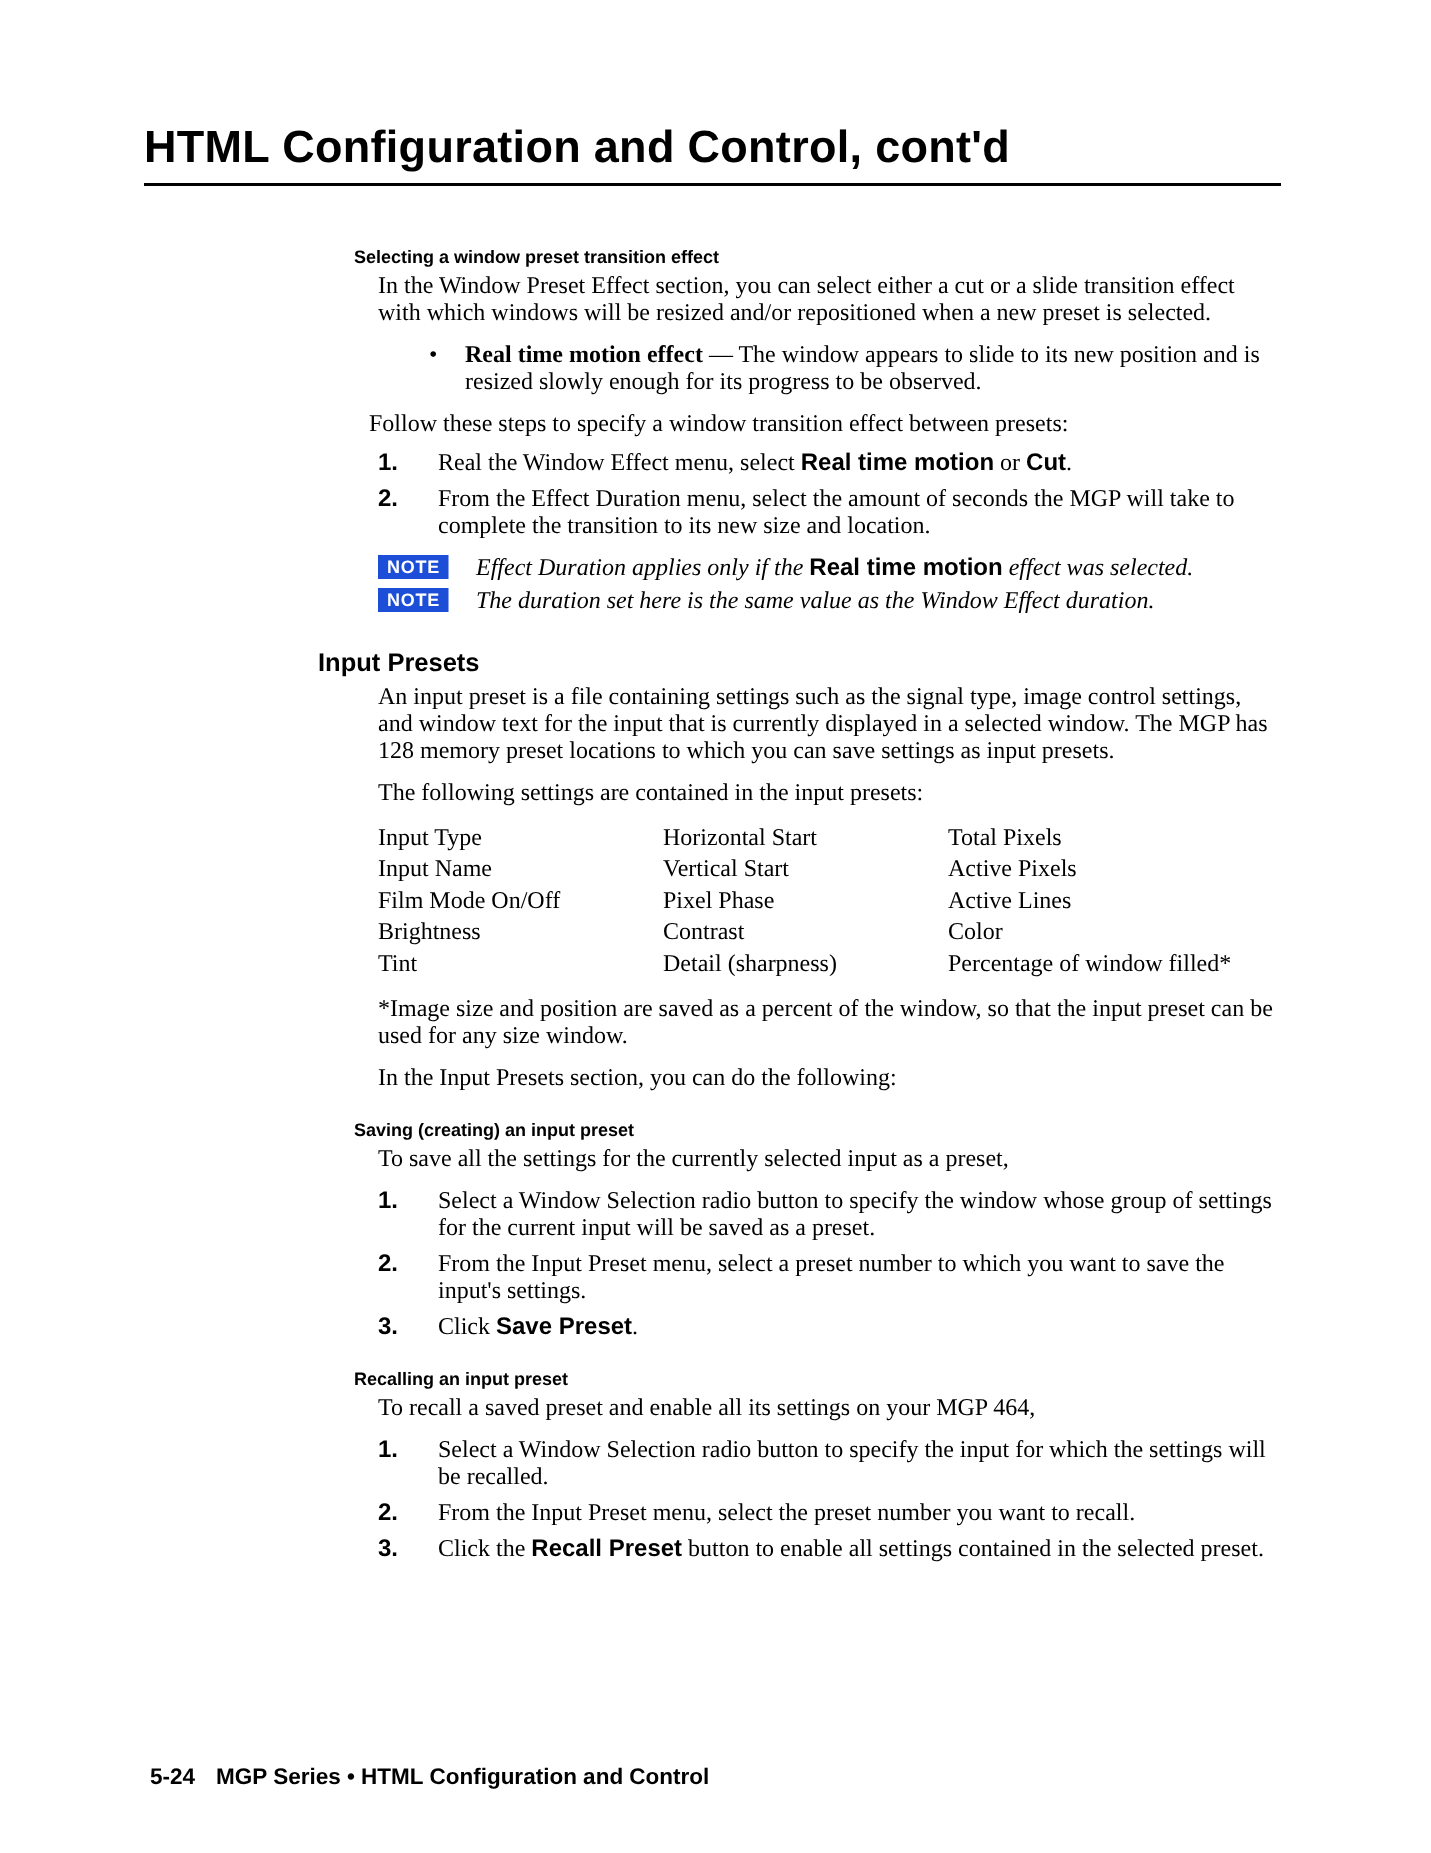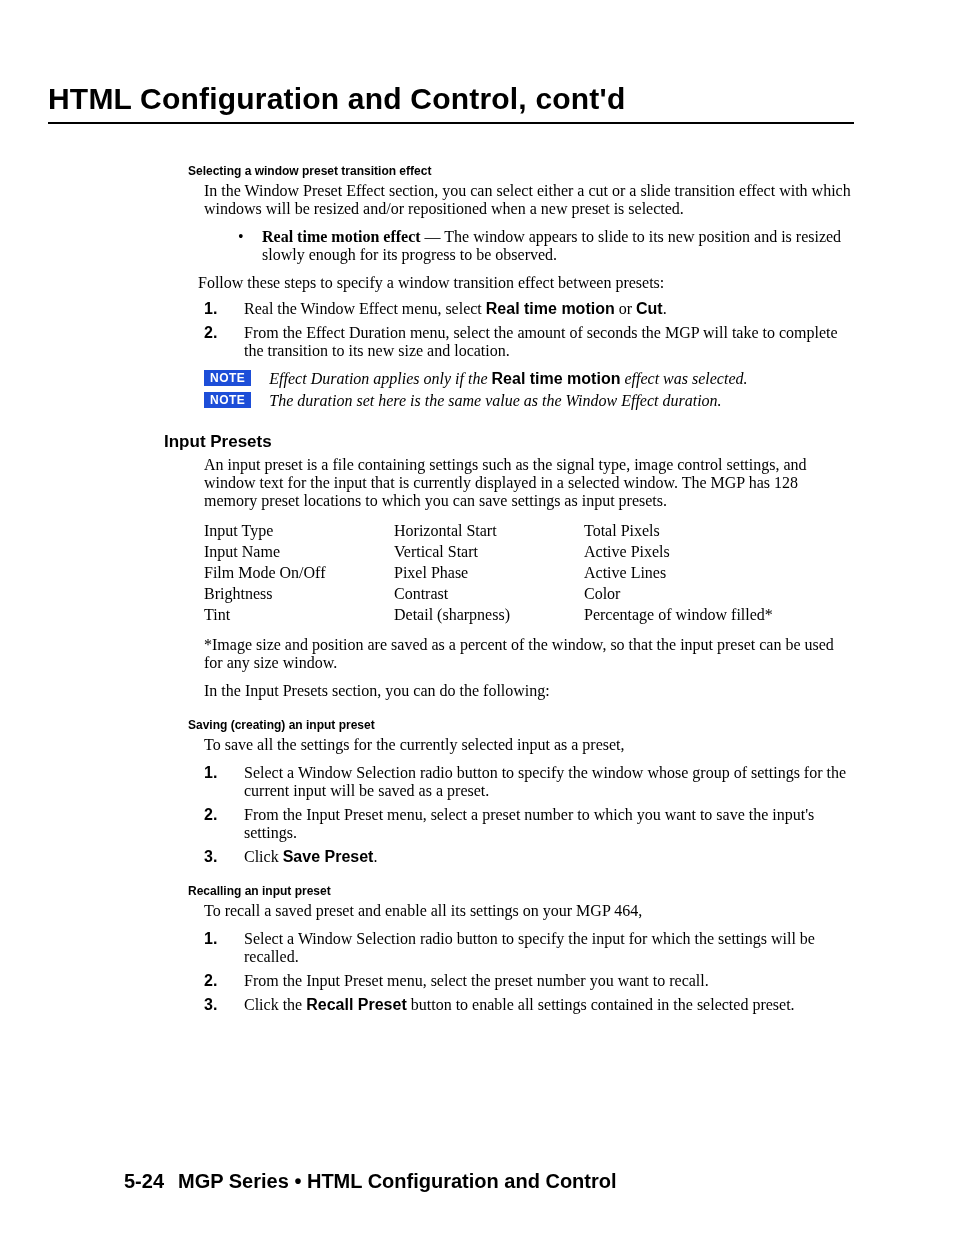--- a/index.html
+++ b/index.html
@@ -8,21 +8,21 @@
     padding: 0;
     background: #fff;
     font-family: "Palatino Linotype", "Book Antiqua", Palatino, serif;
     color: #000;
   }
   .page {
     width: 954px;
     height: 1235px;
     position: relative;
     box-sizing: border-box;
-    padding: 82px 100px 0 48px;
+    padding: 82px 100px 0 96px;
   }
   .header-title {
     font-family: "Trebuchet MS", "Lucida Sans", Arial, sans-serif;
     font-weight: bold;
     font-size: 30px;
     letter-spacing: 0.2px;
     padding-bottom: 6px;
     border-bottom: 2px solid #000;
     margin-bottom: 40px;
   }
@@ -104,24 +104,24 @@
     display: flex;
   }
   .settings-col {
     flex: 0 0 190px;
   }
   .settings-col:last-child { flex: 0 0 230px; }
   .settings-col div { line-height: 1.32; }
   .footer {
     position: absolute;
     bottom: 42px;
-    left: 124px;
-    font-family: "Trebuchet MS", "Lucida Sans", Arial, sans-serif;
-    font-weight: bold;
-    font-size: 20px;
+    left: 100px;
+    font-family: "Trebuchet MS", "Lucida Sans", Arial, sans-serif;
+    font-weight: bold;
+    font-size: 15px;
   }
   .footer .pg { margin-right: 14px; }
 </style>
 </head>
 <body>
 
 <div class="page">
 
   <div class="header-title">HTML Configuration and Control, cont'd</div>
 
@@ -151,20 +151,21 @@
     <div class="note-badge">NOTE</div>
     <div class="note-text"><span>Effect Duration applies only if the </span><span class="bold-sans" style="font-style:normal">Real time motion</span><span> effect was selected.</span></div>
   </div>
   <div class="note-row">
     <div class="note-badge">NOTE</div>
     <div class="note-text">The duration set here is the same value as the Window Effect duration.</div>
   </div>
 
   <div class="sect-head">Input Presets</div>
   <p class="para-body" style="margin-top:2px">An input preset is a file containing settings such as the signal type, image control settings, and window text for the input that is currently displayed in a selected window.  The MGP has 128 memory preset locations to which you can save settings as input presets.</p>
+  <p class="para-body">The following settings are contained in the input presets:</p>
 
   <div class="settings-table">
     <div class="settings-col">
       <div>Input Type</div>
       <div>Input Name</div>
       <div>Film Mode On/Off</div>
       <div>Brightness</div>
       <div>Tint</div>
     </div>
     <div class="settings-col">

